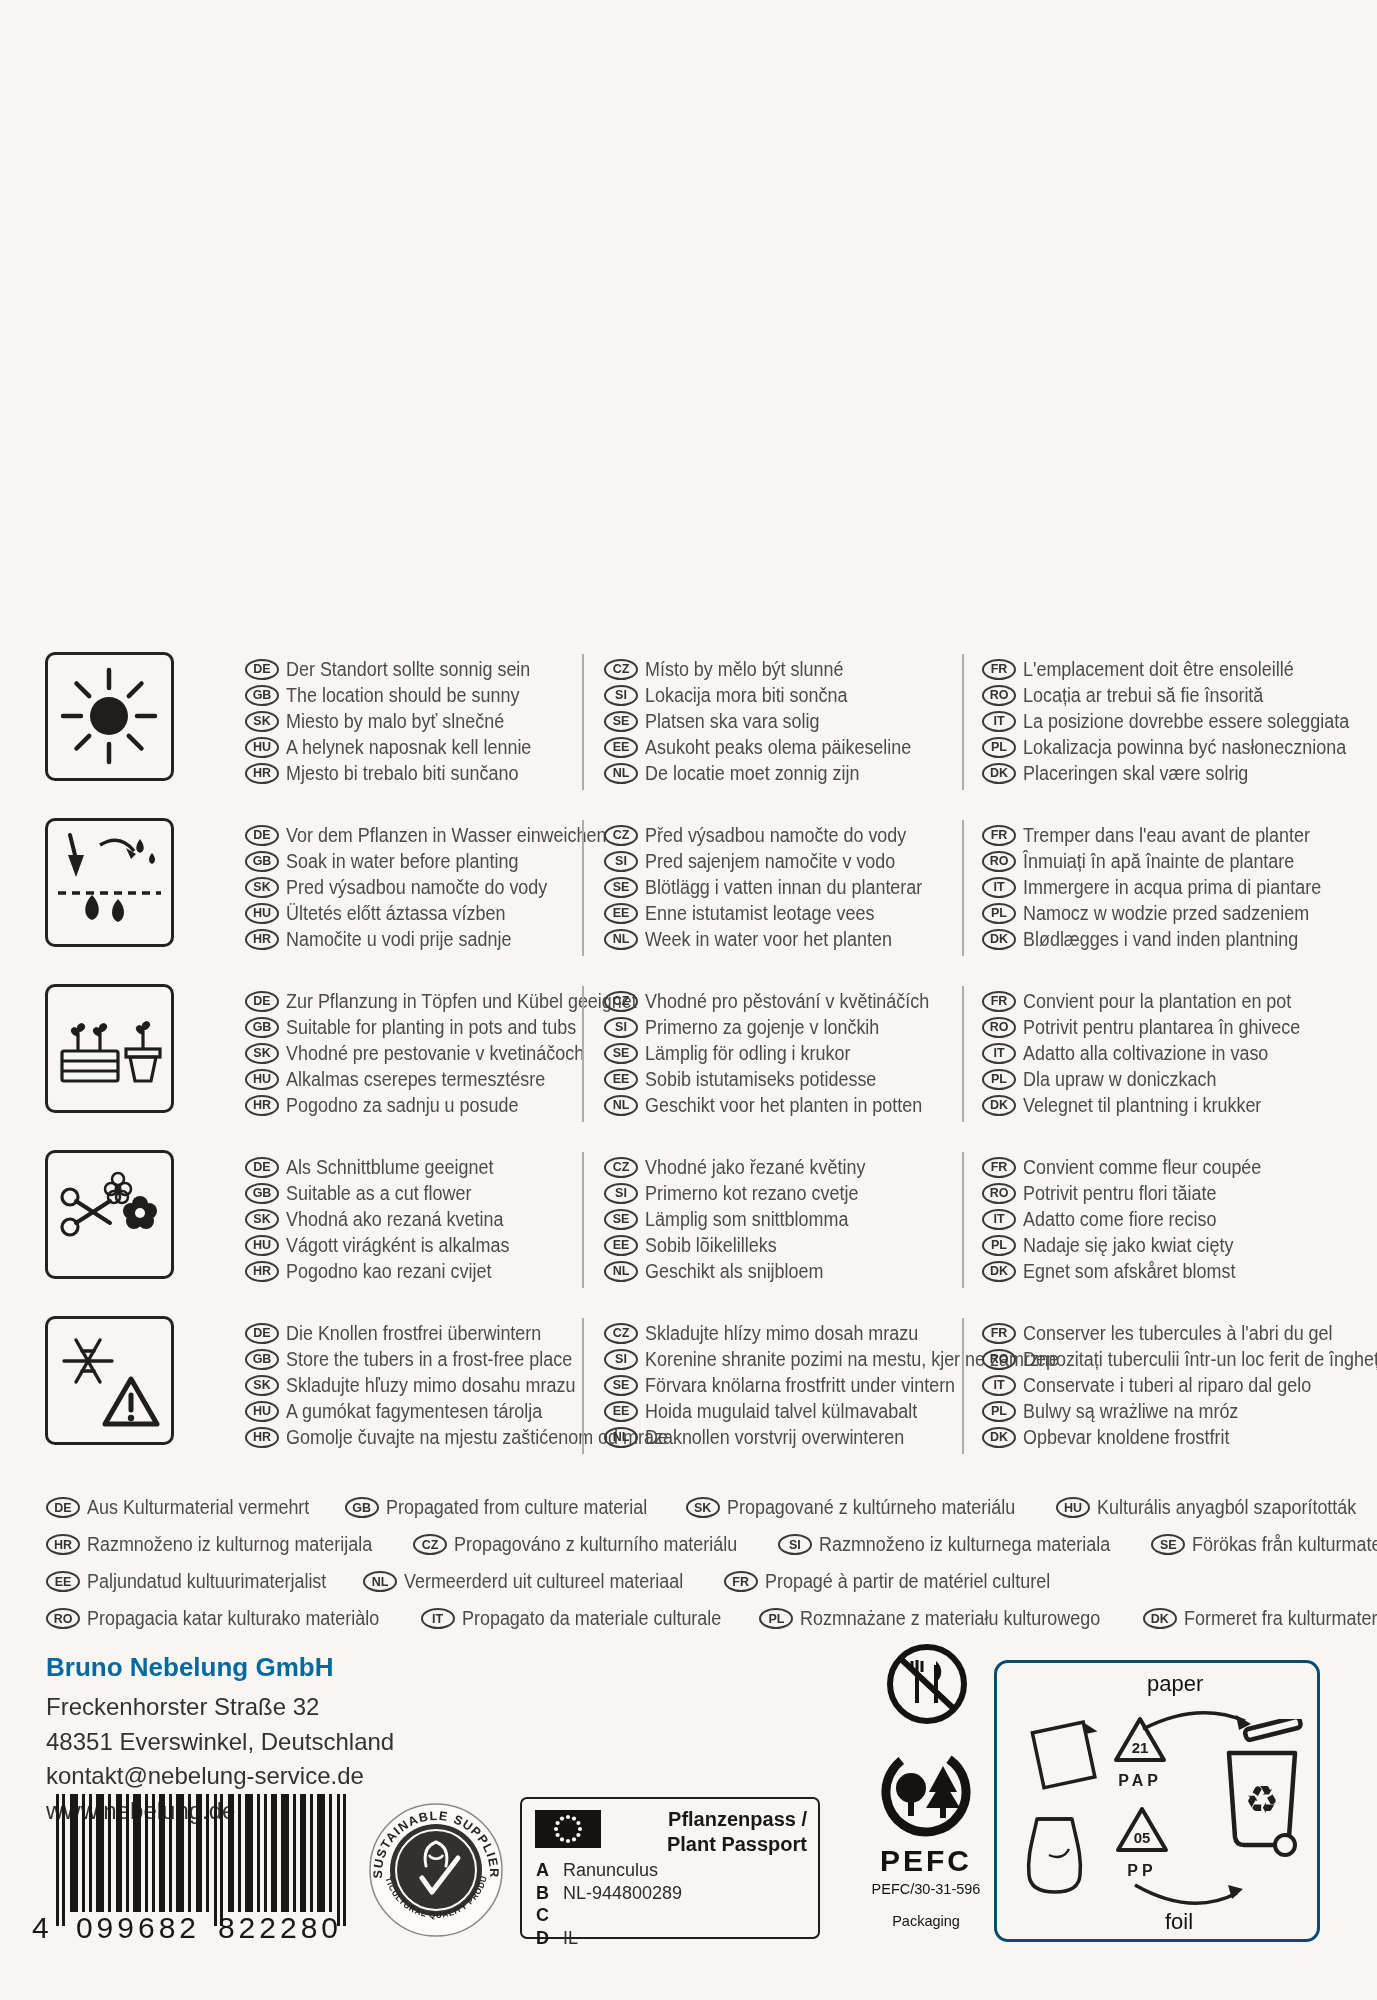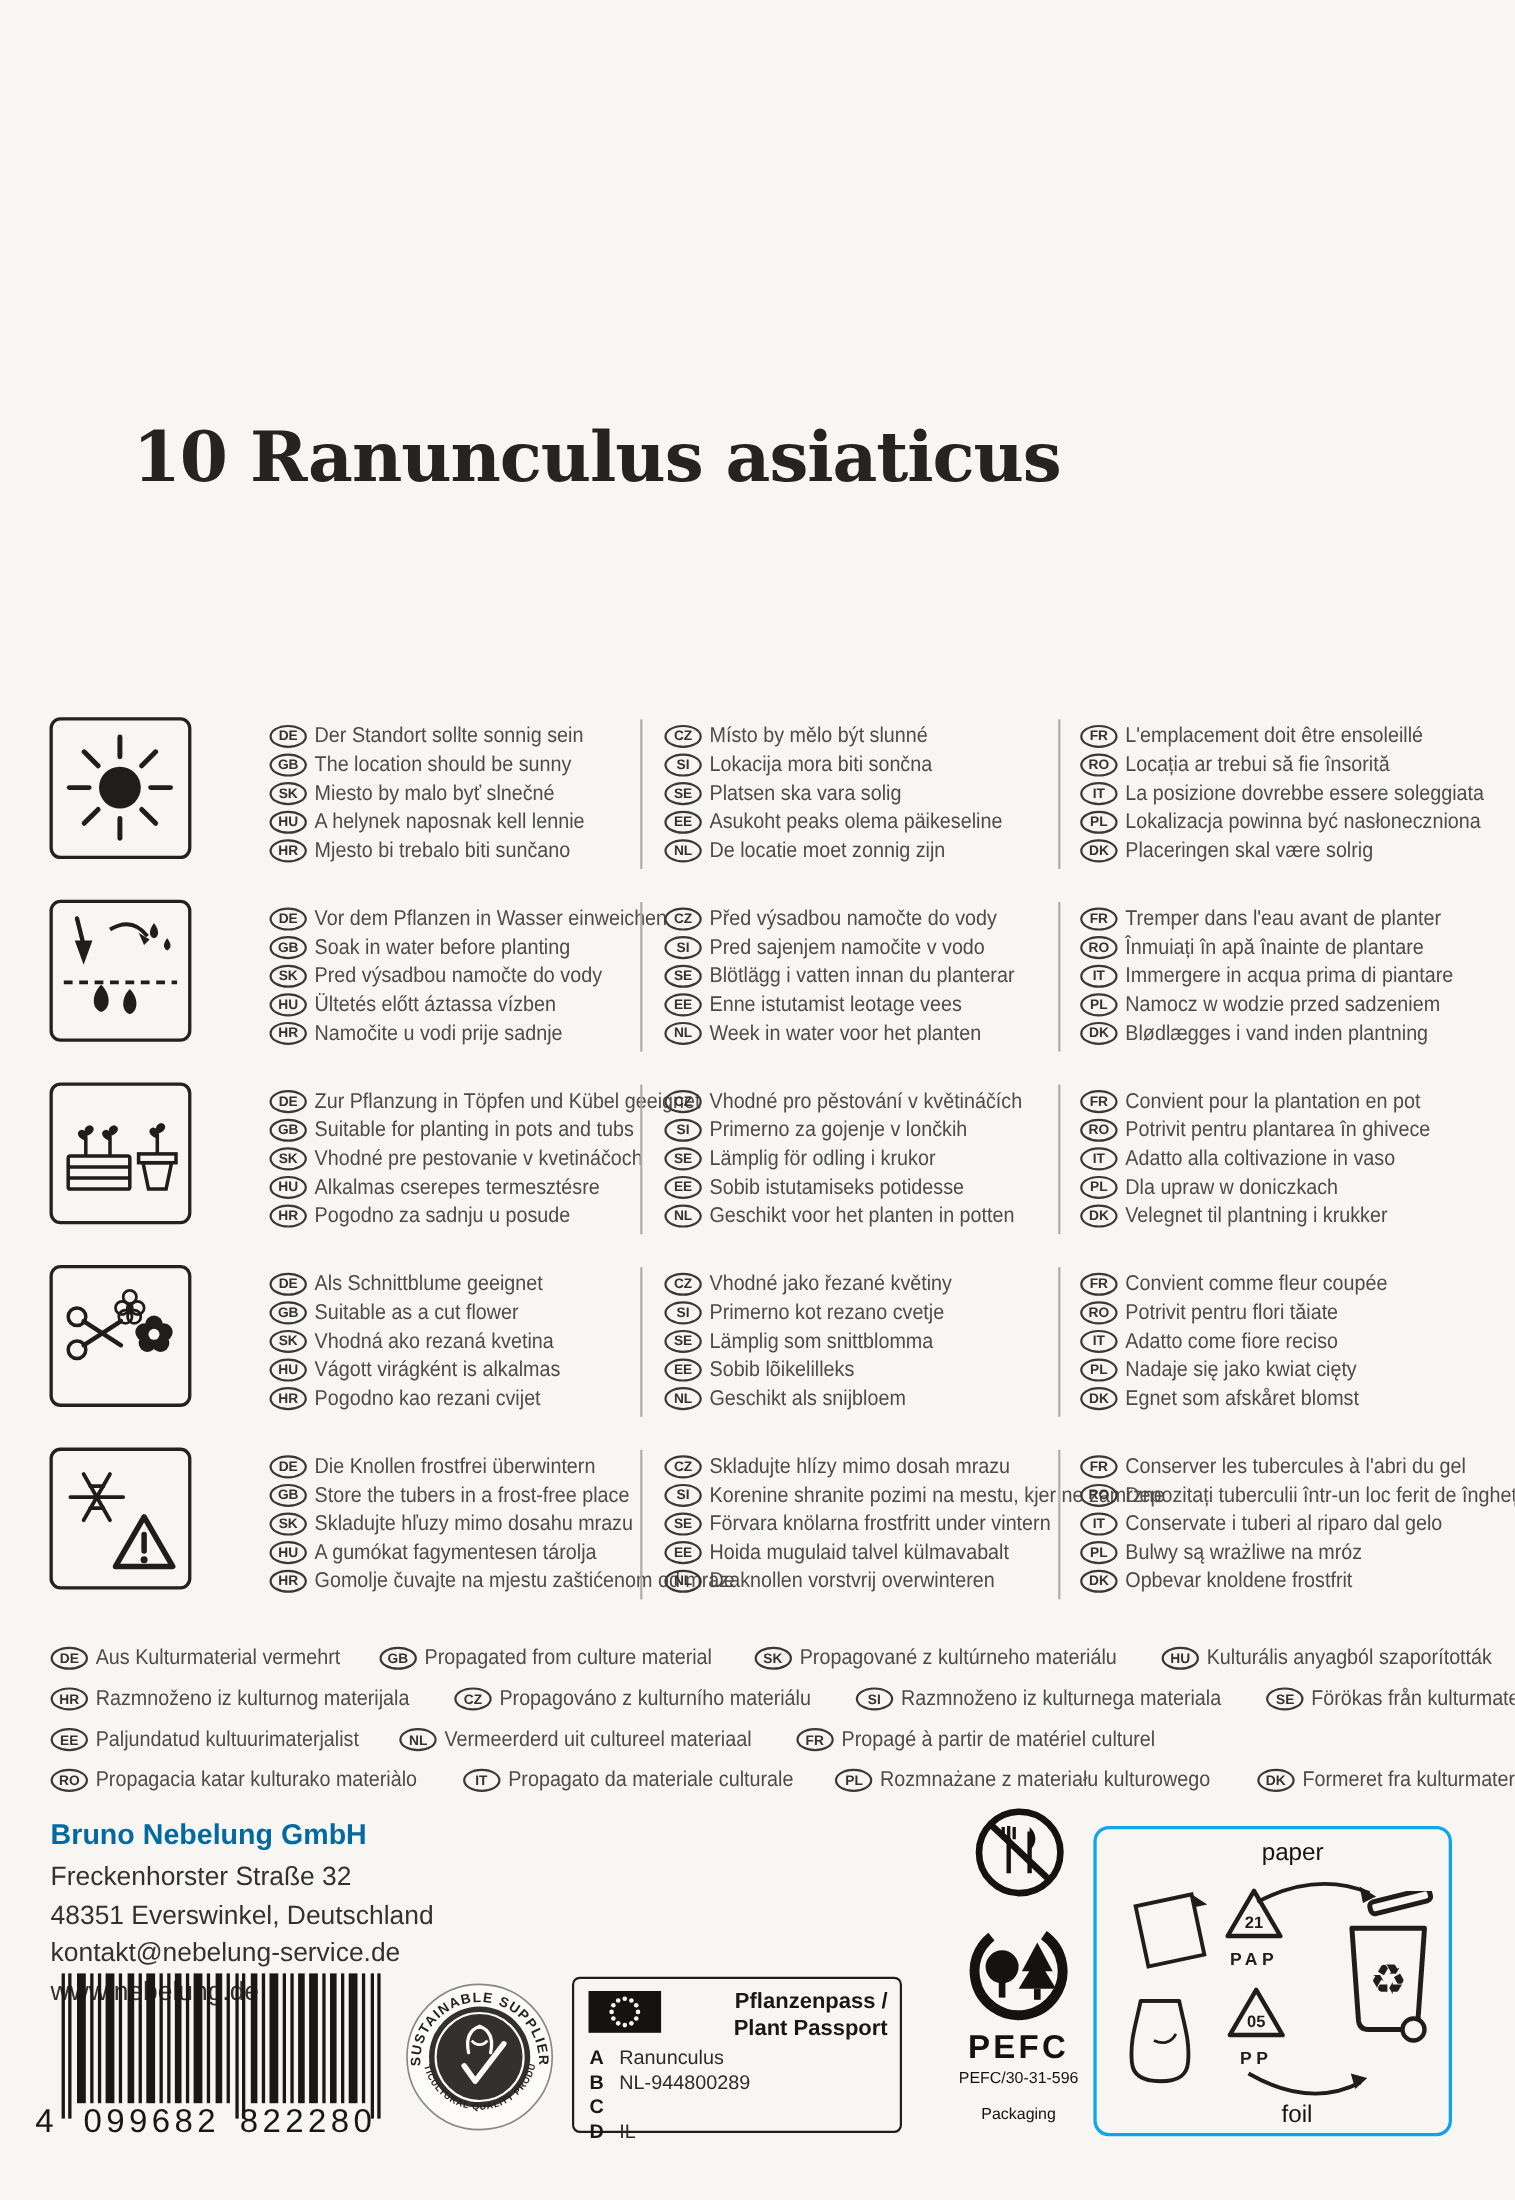--- a/index.html
+++ b/index.html
@@ -40,40 +40,39 @@
             line-height:25px;color:#191815;}
   .pp-fields{position:absolute;left:14px;top:60px;}
   .pp-row{display:flex;font-size:18px;line-height:22.5px;}
   .pp-key{width:27px;font-weight:700;color:#191815;}
   .pp-val{color:#2c2b29;}
   .no-food{position:absolute;left:884px;top:1641px;}
   .pefc{position:absolute;left:856px;top:1742px;width:140px;text-align:center;color:#14130f;}
   .pefc-name{font-weight:700;font-size:30px;letter-spacing:3px;margin-top:2px;}
   .pefc-code{font-size:14.5px;margin-top:3px;}
   .pefc-pkg{font-size:14.5px;margin-top:16px;}
-  .recycle{position:absolute;left:994px;top:1660px;width:326px;height:282px;border:3px solid #0ea5e9;
+  .recycle{position:absolute;left:994px;top:1660px;width:326px;height:282px;border:3px solid #0c4a6e;
            border-radius:14px;box-sizing:border-box;}
   .recycle .lbl{position:absolute;font-size:22px;color:#14130f;}
   .paper-lbl{left:150px;top:8px;} .foil-lbl{left:168px;top:246px;}
   .paper-arrow{position:absolute;left:140px;top:34px;}
   .foil-arrow{position:absolute;left:132px;top:214px;}
   .sheet-icon{position:absolute;left:16px;top:34px;}
   .bag-icon{position:absolute;left:12px;top:132px;}
   .rcode{position:absolute;width:70px;text-align:center;}
   .rcode0{left:108px;top:50px;} .rcode1{left:110px;top:140px;}
   .rcode-num{font-size:15px;font-weight:700;fill:#1f1e1c;}
   .rcode-label{font-size:16px;font-weight:700;letter-spacing:4px;color:#1f1e1c;margin-top:1px;}
   .bin-icon{position:absolute;left:222px;top:56px;}
 </style>
 </head>
 <body>
 
 <div class="page">
 
-  <h1 class="title">10 Ranunculus asiaticus</h1>
 
   <div class="rows">
       <div class="row">
     <div class="icon-box">
   <svg viewBox="0 0 123 123">
     <circle cx="61" cy="61" r="19" fill="#1f1e1c"></circle>
     <g stroke="#1f1e1c" stroke-width="4.5" stroke-linecap="round">
       <line x1="89" y1="61" x2="107" y2="61"></line>
               <line x1="80.8" y1="80.8" x2="93.5" y2="93.5"></line>
       <line x1="61" y1="89" x2="61" y2="107"></line>

